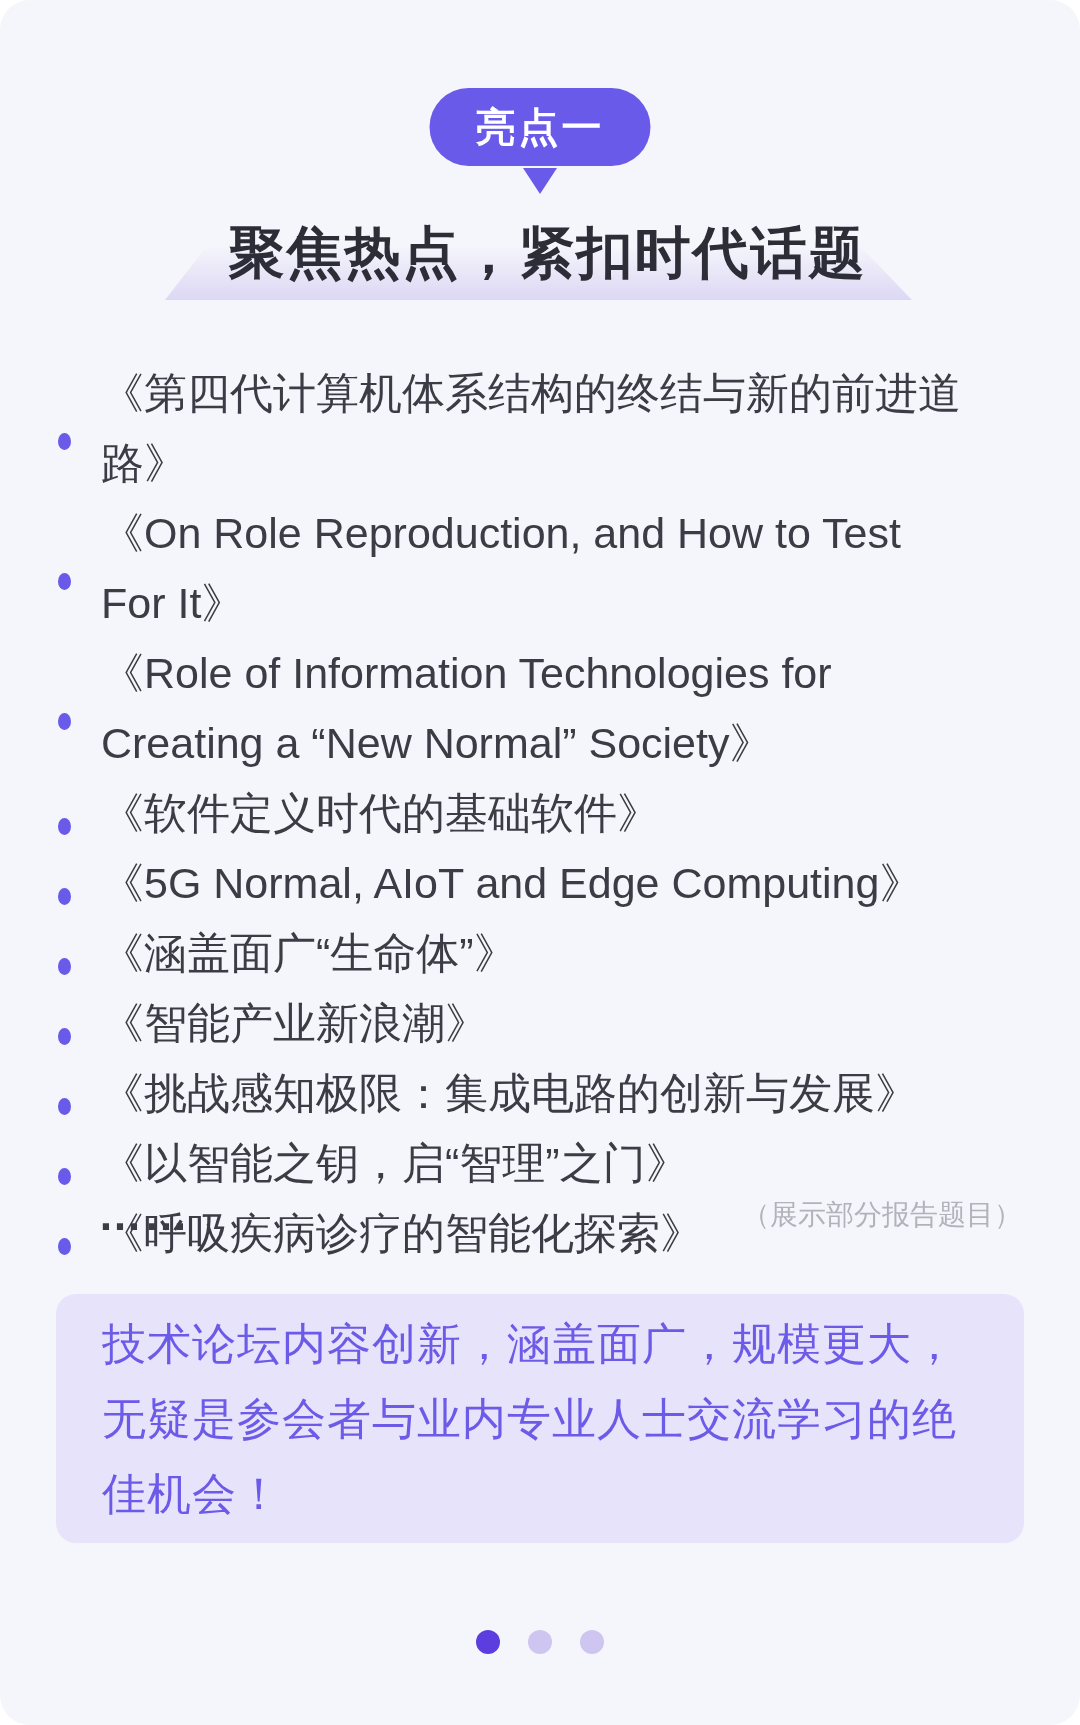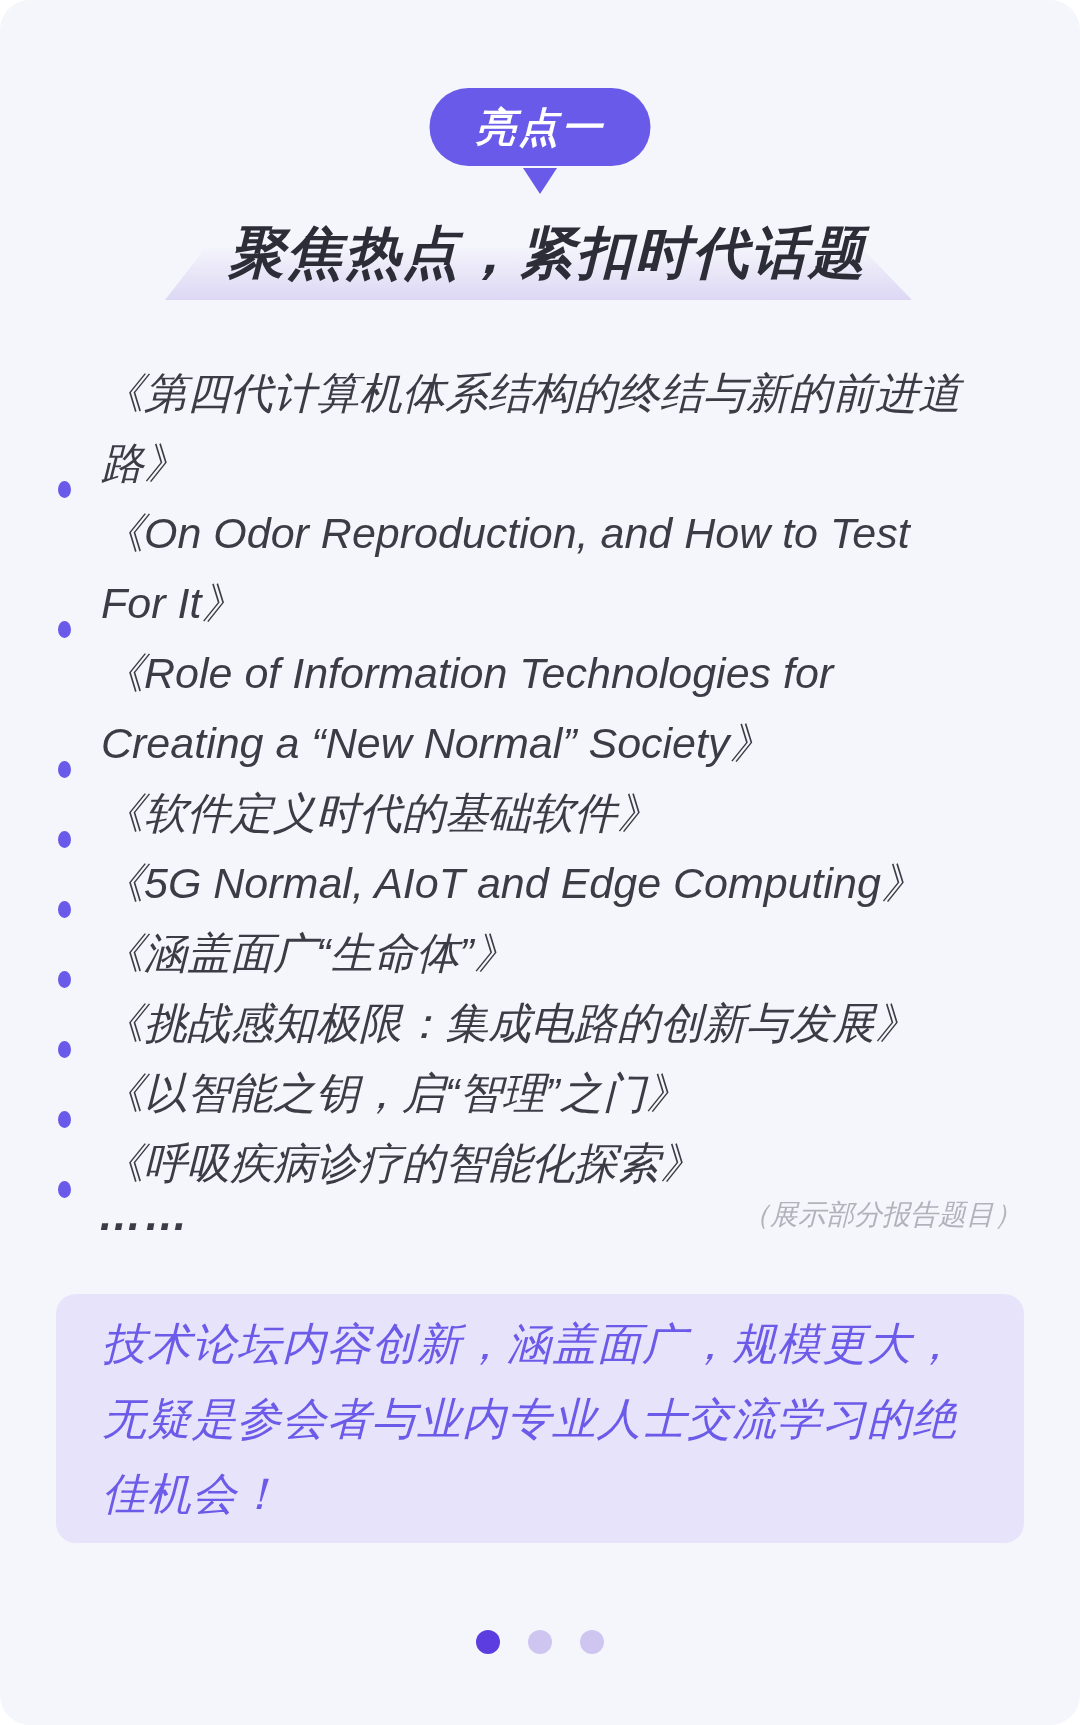--- a/index.html
+++ b/index.html
@@ -7,21 +7,21 @@
     --bullet-purple:#6A5AE9;
     --active-dot:#5B3DE0;
     --inactive-dot:#CEC5F1;
     --card-bg:#F5F6FB;
     --title-color:#2D2D37;
     --body-text:#3C3C46;
     --note-gray:#B2B2BD;
     --box-bg:#E7E3FB;
     --box-text:#6C5BE8;
   }
-  *{margin:0;padding:0;box-sizing:border-box;font-style:italic;}
+  *{margin:0;padding:0;box-sizing:border-box;}
   html,body{width:1080px;height:1725px;background:#FFFFFF;font-family:"Liberation Sans","DejaVu Sans",sans-serif;}
   .card{
     position:relative;width:1080px;height:1725px;
     background:var(--card-bg);border-radius:30px;overflow:hidden;
   }
   
   .badge{
     position:absolute;top:88px;left:50%;transform:translateX(-50%);
     background:var(--badge-purple);color:#FFFFFF;
     font-size:40px;font-weight:700;letter-spacing:3px;
@@ -47,21 +47,21 @@
     position:absolute;top:216px;left:0;width:100%;
     text-align:center;font-size:56px;font-weight:900;
     color:var(--title-color);letter-spacing:2px;z-index:2;padding-left:15px;
   }
   
   .report-list{
     position:absolute;top:358px;left:46px;right:48px;
     list-style:none;
   }
   .report-list li{
-    display:flex;align-items:flex-end;
+    display:flex;align-items:center;
     font-size:43px;line-height:70px;color:var(--body-text);
   }
   .dot{
     flex:none;width:13px;height:17px;border-radius:50%;
     background:var(--bullet-purple);
     margin:27px 30px 0 12px;
   }
   .li-text{max-width:860px;}
   
   .more-row{
@@ -106,37 +106,41 @@
   <div class="title-highlight"></div>
   <h1 class="page-title">聚焦热点，紧扣时代话题</h1>
 
   <ul class="report-list">
     <li>
       <span class="dot"></span>
       <span class="li-text">《第四代计算机体系结构的终结与新的前进道路》</span>
     </li>
     <li>
       <span class="dot"></span>
-      <span class="li-text">《On Odor Reproduction, and How to Test For It》</span>
+      <span class="li-text">《On Role Reproduction, and How to Test For It》</span>
     </li>
     <li>
       <span class="dot"></span>
       <span class="li-text">《Role of Information Technologies for Creating a “New Normal” Society》</span>
     </li>
     <li>
       <span class="dot"></span>
       <span class="li-text">《软件定义时代的基础软件》</span>
     </li>
     <li>
       <span class="dot"></span>
       <span class="li-text">《5G Normal, AIoT and Edge Computing》</span>
     </li>
     <li>
       <span class="dot"></span>
       <span class="li-text">《涵盖面广“生命体”》</span>
+    </li>
+    <li>
+      <span class="dot"></span>
+      <span class="li-text">《智能产业新浪潮》</span>
     </li>
     <li>
       <span class="dot"></span>
       <span class="li-text">《挑战感知极限：集成电路的创新与发展》</span>
     </li>
     <li>
       <span class="dot"></span>
       <span class="li-text">《以智能之钥，启“智理”之门》</span>
     </li>
     <li>

